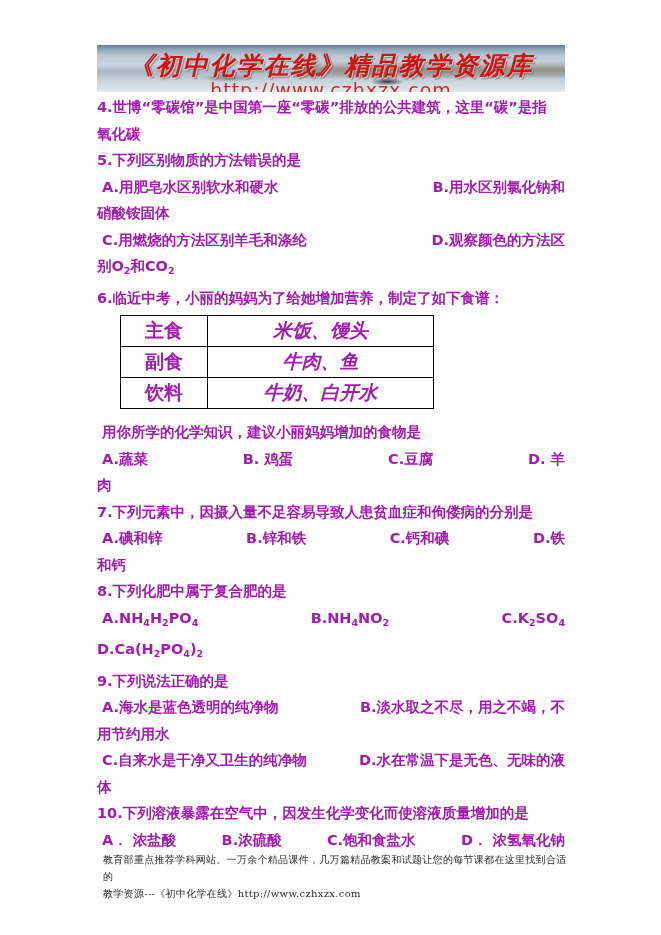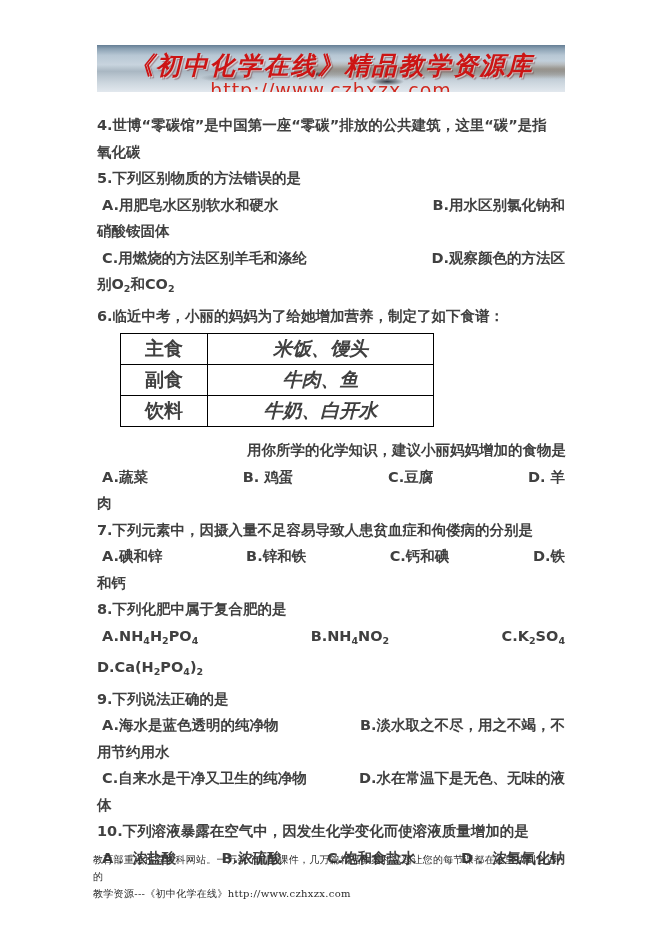--- a/index.html
+++ b/index.html
@@ -27,39 +27,39 @@
     color:#cc1414; letter-spacing:2px;
     text-shadow:1px 1px 0 rgba(255,255,255,.55), 2px 2px 1px rgba(90,0,0,.35);
     white-space:nowrap;
   }
   .banner-url {
     margin-top:-3px; font-size:19px; font-weight:normal; color:#d02a20;
     letter-spacing:1px; text-shadow:1px 1px 0 rgba(255,255,255,.4);
   }
 
   
-  .content { position:absolute; left:97px; top:112px; width:469px;
-             color:#404040; font-weight:bold; font-size:14.5px; }
+  .content { position:absolute; left:97px; top:94px; width:469px;
+             color:#a21caf; font-weight:bold; font-size:14.5px; }
   .ln { line-height:26.5px; min-height:26.5px; white-space:nowrap; }
   .opts { display:flex; justify-content:space-between; padding-left:5px; padding-right:1px; }
   .opts span { white-space:pre; }
   sub { font-size:9.5px; vertical-align:-3px; font-weight:bold; }
 
   
   .menu-table { border-collapse:collapse; margin:4px 0 10px 23px; }
   .menu-table td {
     border:1.5px solid #000; height:31px; text-align:center;
     font-weight:bold; font-size:19px; padding:0 8px;
   }
   .menu-table td.c1 { width:87px; }
   .menu-table td.c2 { width:226px;font-style:italic; }
 
   
   .footer {
-    position:absolute; left:93px; top:851px; width:472px;
+    position:absolute; left:103px; top:851px; width:472px;
     font-family:"DejaVu Serif", serif; font-weight:normal;
     font-size:10px; line-height:17px; color:#2b2b2b; letter-spacing:.3px;
   }
 </style>
 </head>
 <body>
 
 <div class="page">
 
   <div class="banner">
@@ -94,21 +94,21 @@
       <tr>
         <td class="c1">副食</td>
         <td class="c2">牛肉、鱼</td>
       </tr>
       <tr>
         <td class="c1">饮料</td>
         <td class="c2">牛奶、白开水</td>
       </tr>
     </tbody>
       </table>
-    <div class="ln" style="padding-left:5px;text-align:right;">用你所学的化学知识，建议小丽妈妈增加的食物是</div>
+    <div class="ln" style="padding-left:5px;">用你所学的化学知识，建议小丽妈妈增加的食物是</div>
     <div class="ln opts">
       <span>A.蔬菜</span>
       <span>B. 鸡蛋</span>
       <span>C.豆腐</span>
       <span>D. 羊</span>
     </div>
     <div class="ln">肉</div>
 
     <div class="ln">7.下列元素中，因摄入量不足容易导致人患贫血症和佝偻病的分别是</div>
     <div class="ln opts">

